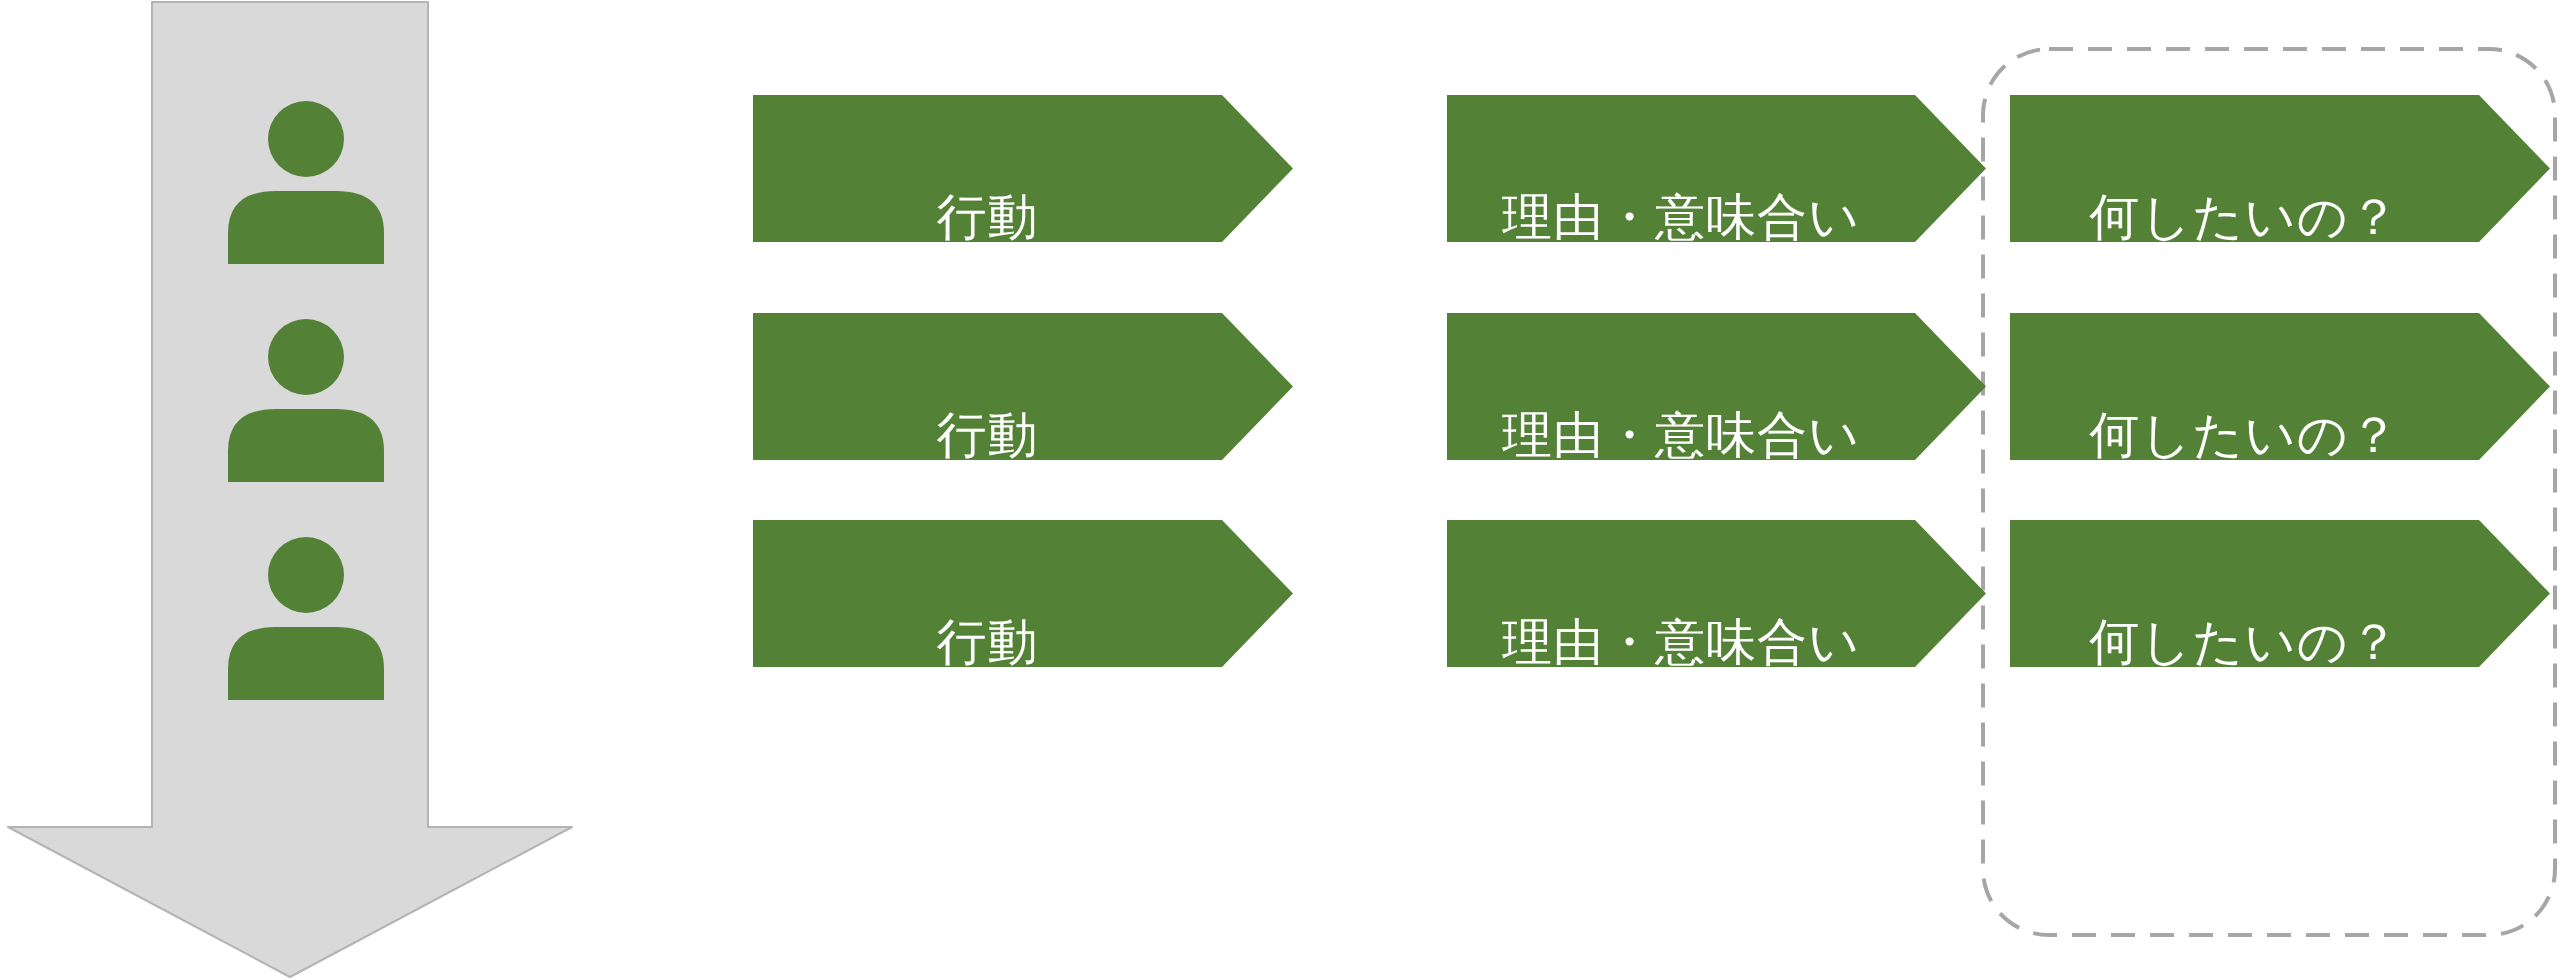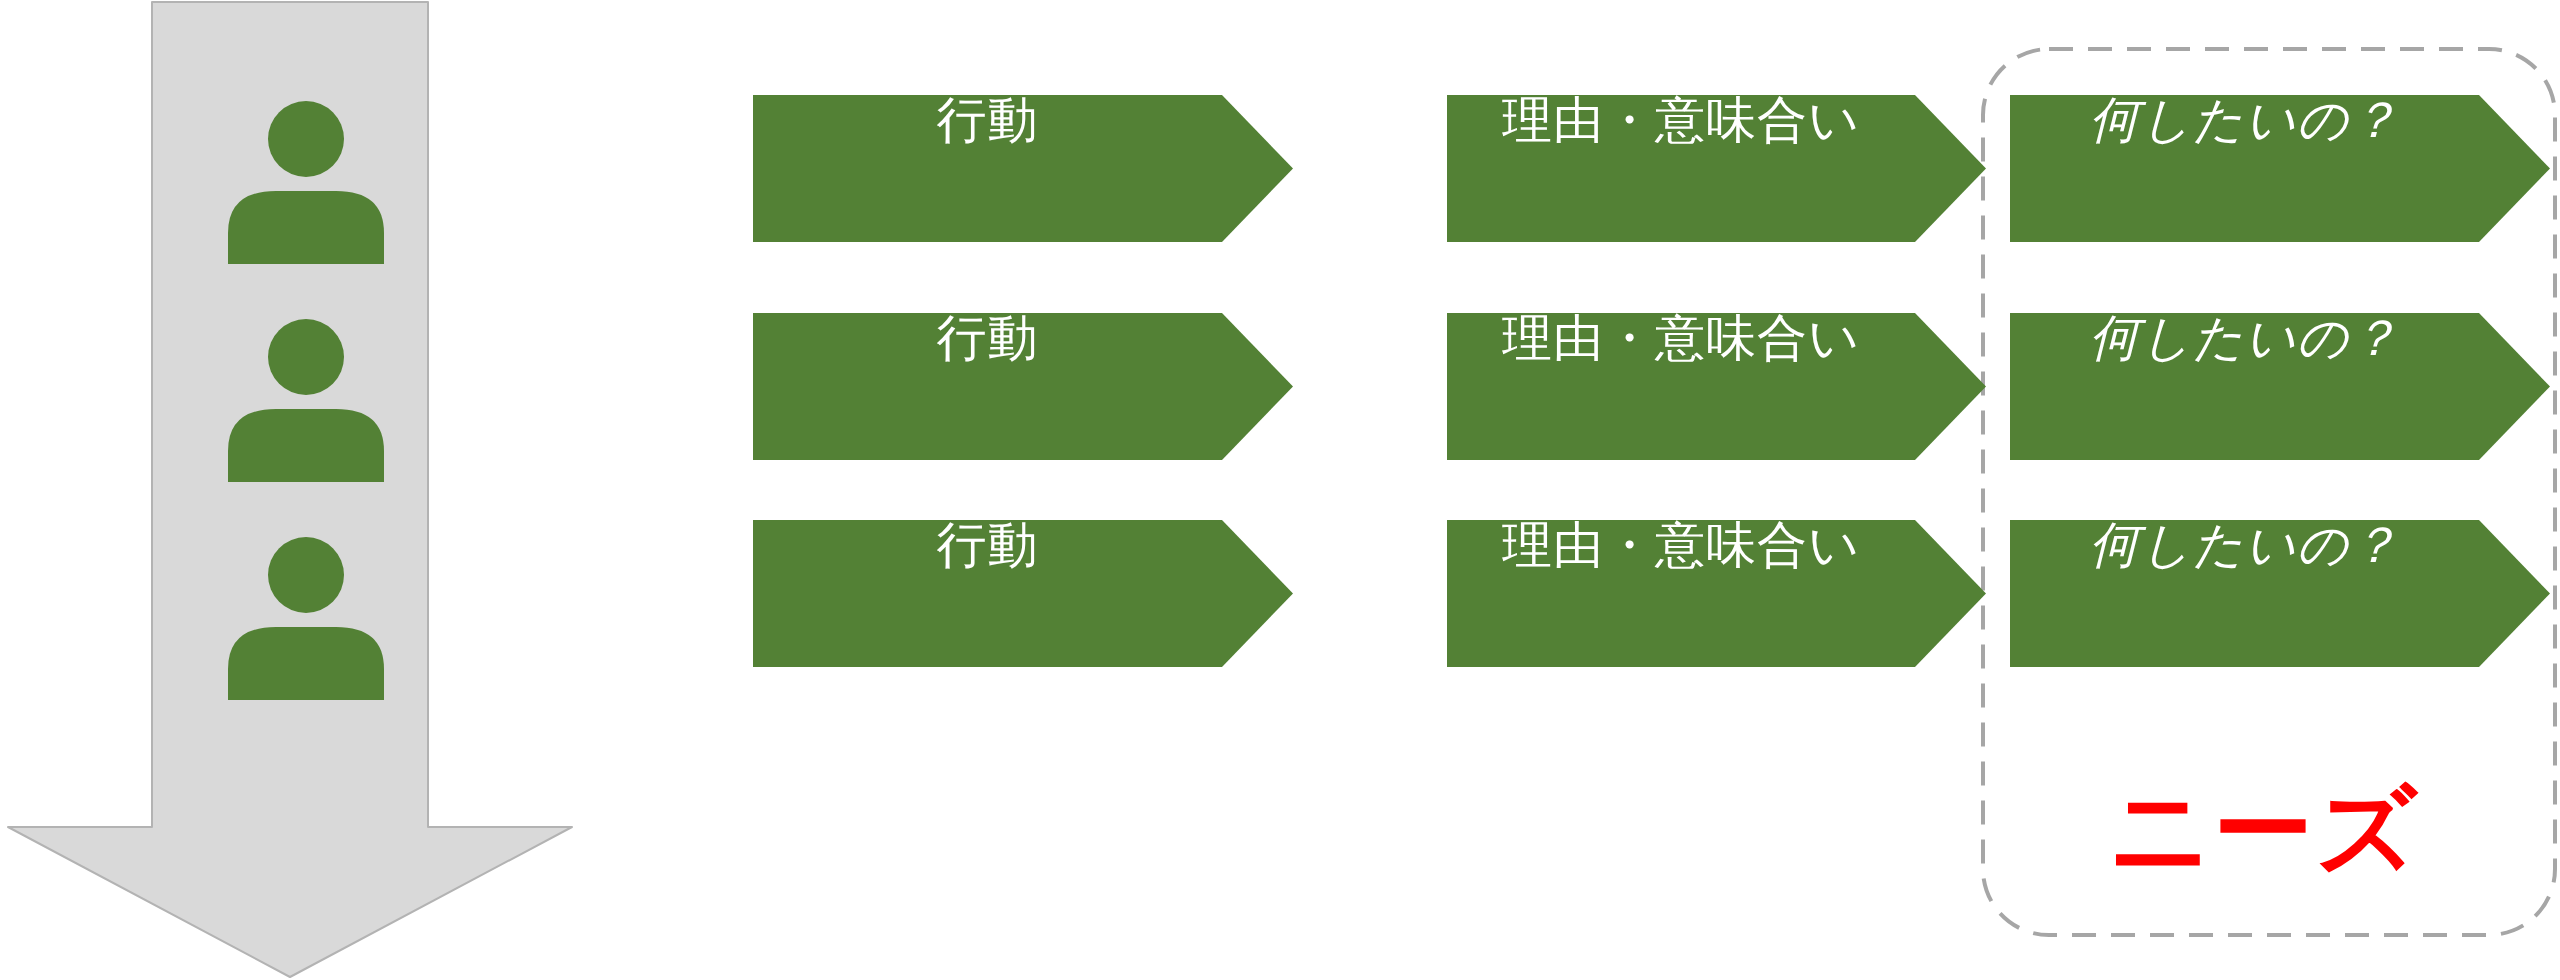--- a/index.html
+++ b/index.html
@@ -27,31 +27,31 @@
     width:2560px;height:980px;
   }
   
   .chevron{
     position:absolute;
     height:147px;
     background:var(--green);
     color:var(--step-text);
     clip-path:polygon(0 0, calc(100% - 71px) 0, 100% 50%, calc(100% - 71px) 100%, 0 100%);
     display:flex;
-    align-items:flex-start;
+    align-items:flex-end;
     justify-content:center;
     padding-right:71px;
     font-size:50px;
     line-height:1;
     letter-spacing:1px;
     white-space:nowrap;
   }
   .col1{left:753px;width:540px;}
   .col2{left:1447px;width:539px;}
-  .col3{left:2010px;width:540px;font-style:italic;}
+  .col3{left:2010px;width:540px;}
   .row1{top:95px;}
   .row2{top:313px;}
   .row3{top:520px;}
 
   
   .needs-box-svg{
     position:absolute;
     left:1980px;top:46px;
     width:578px;height:892px;
   }
@@ -119,15 +119,14 @@
   <div class="chevron col1 row3">
     <span>行動</span>
   </div>
   <div class="chevron col2 row3">
     <span>理由・意味合い</span>
   </div>
   <div class="chevron col3 row3">
     <span>何したいの？</span>
   </div>
 
-  <div class="needs-label">ニーズ</div>
 
 </div>
 
 </body></html>

